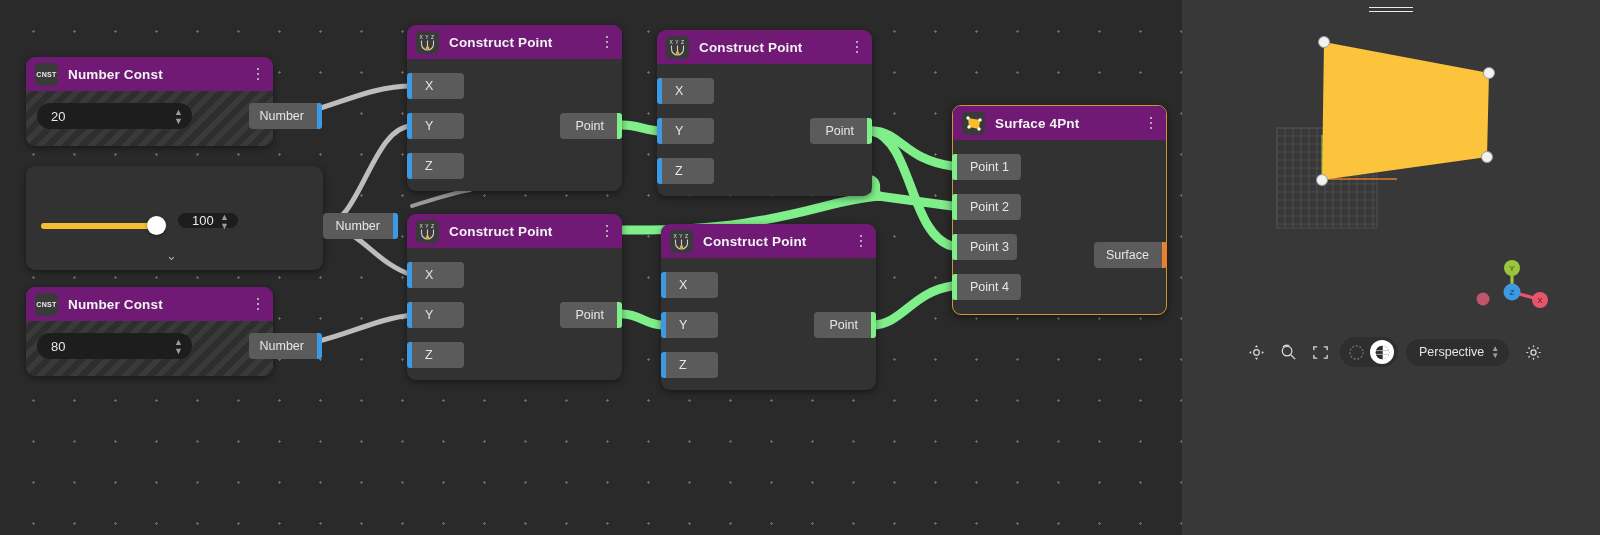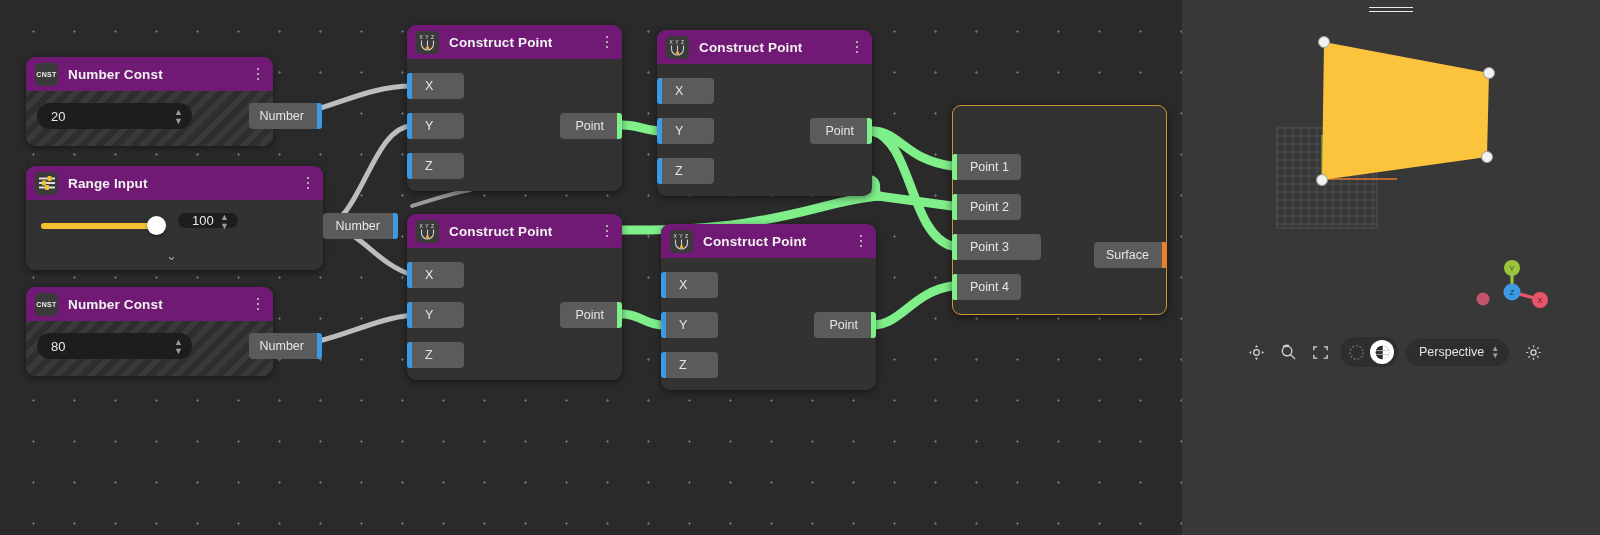--- a/index.html
+++ b/index.html
@@ -226,38 +226,20 @@
             <span>▼</span>
           </span>
       </div>
       <div class="port out" style="right:-44px; top:46px; width:68px;">
         <span>Number</span>
         <span class="stub" style="background:#3d9ae2;"></span>
       </div>
     </div>
 
     <div class="node" style="left:26px; top:166px; width:297px; height:104px;">
-      <div class="node-head">
-        <div class="node-ico">
-          <svg width="16" height="14" viewBox="0 0 16 14">
-            <rect x="0" y="1.5" width="16" height="2" fill="#dcdcdc"></rect>
-            <rect x="0" y="6" width="16" height="2" fill="#dcdcdc"></rect>
-            <rect x="0" y="10.5" width="16" height="2" fill="#dcdcdc"></rect>
-            <rect x="8.5" y="0" width="4" height="5" rx="1" fill="#f5bf32"></rect>
-            <rect x="3" y="4.5" width="4" height="5" rx="1" fill="#f5bf32"></rect>
-            <rect x="6" y="9" width="4" height="5" rx="1" fill="#f5bf32"></rect>
-          </svg>
-        </div>
-        <div class="node-title">Range Input</div>
-        <div class="dots">
-            <i></i>
-            <i></i>
-            <i></i>
-          </div>
-      </div>
       <div class="slider-track" style="left:15px; top:57px; width:126px;"></div>
       <div class="slider-fill" style="left:15px; top:57px; width:116px;"></div>
       <div class="slider-knob" style="left:121px; top:50px;"></div>
       <div class="numfield" style="left:152px; top:47px; width:60px; height:15px; padding-left:14px;">
         <span>100</span>
         <span class="spin">
             <span>▲</span>
             <span>▼</span>
           </span>
       </div>
@@ -436,29 +418,46 @@
         <span>Z</span>
         <span class="stub" style="background:#3d9ae2;"></span>
       </div>
       <div class="port out" style="right:5px; top:88px; width:57px;">
         <span>Point</span>
         <span class="stub" style="background:#7fef8a;"></span>
       </div>
     </div>
 
     <div class="node selected" style="left:952px; top:105px; width:215px; height:210px;">
+      <div class="node-head" style="border-radius:8px 8px 0 0;">
+        <div class="node-ico" style="background:#3a3a3a;">
+          <svg width="18" height="17" viewBox="0 0 18 17">
+            <polygon points="3,3 15,5 14,14 4,12" fill="#f7bd2a"></polygon>
+            <circle cx="3" cy="3" r="1.7" fill="#ffffff"></circle>
+            <circle cx="15" cy="5" r="1.7" fill="#ffffff"></circle>
+            <circle cx="14" cy="14" r="1.7" fill="#ffffff"></circle>
+            <circle cx="4" cy="12" r="1.7" fill="#ffffff"></circle>
+          </svg>
+        </div>
+        <div class="node-title">Surface 4Pnt</div>
+        <div class="dots">
+            <i></i>
+            <i></i>
+            <i></i>
+          </div>
+      </div>
       <div class="port in" style="left:4px; top:48px; width:64px;">
         <span>Point 1</span>
         <span class="stub" style="background:#7fef8a;"></span>
       </div>
       <div class="port in" style="left:4px; top:88px; width:64px;">
         <span>Point 2</span>
         <span class="stub" style="background:#7fef8a;"></span>
       </div>
-      <div class="port in" style="left:4px; top:128px; width:84px;">
+      <div class="port in" style="left:4px; top:128px; width:60px;">
         <span>Point 3</span>
         <span class="stub" style="background:#7fef8a;"></span>
       </div>
       <div class="port in" style="left:4px; top:168px; width:64px;">
         <span>Point 4</span>
         <span class="stub" style="background:#7fef8a;"></span>
       </div>
       <div class="port out" style="right:4px; top:108px; width:68px;margin-top:28px;">
         <span>Surface</span>
         <span class="stub" style="background:#e8822e;"></span>

